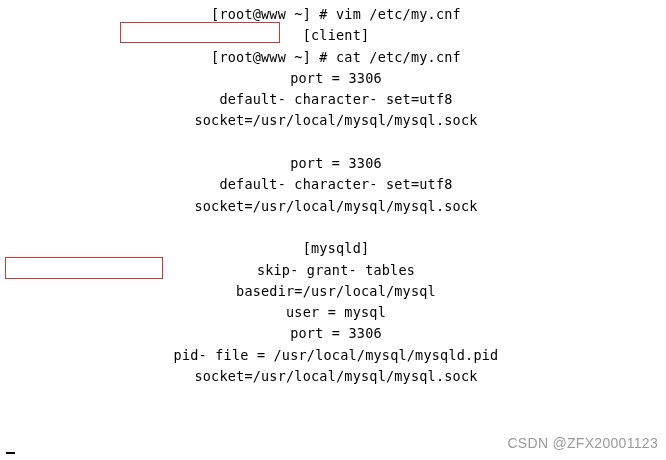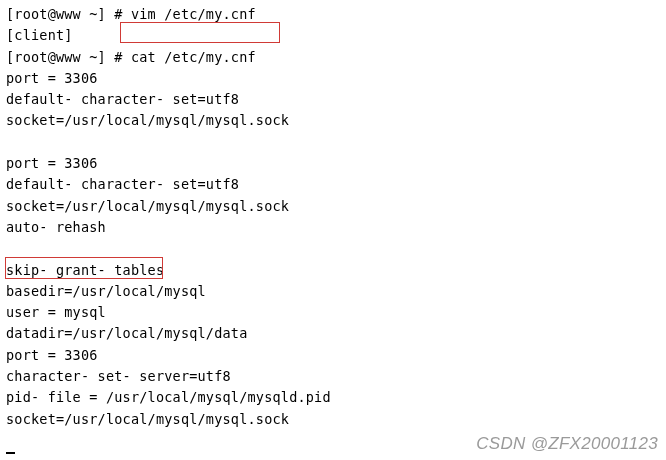--- a/index.html
+++ b/index.html
@@ -10,20 +10,21 @@
   #terminal {
     position: relative;
     width: 666px;
     height: 460px;
     background: #ffffff;
     color: #000000;
     font-family: "DejaVu Sans Mono", "Liberation Mono", monospace;
     font-size: 13.5px;
     line-height: 21.3px;
     overflow: hidden;
+    text-align: center;
   }
   .lines {
     position: absolute;
     left: 6px;
     top: 4px;
     right: 0;
   }
   .line {
     white-space: pre;
     height: 21.3px;
@@ -49,24 +50,23 @@
     left: 5px;
     top: 257px;
     width: 158px;
     height: 22px;
   }
   .watermark {
     position: absolute;
     right: 8px;
     bottom: 6px;
     font-family: "Liberation Sans", sans-serif;
-    font-size: 17px;
+    font-size: 14px;
     color: #9a9a9a;
     letter-spacing: 0.3px;
-    font-style: italic;
   }
   .cursor {
     position: absolute;
     left: 6px;
     top: 452px;
     width: 9px;
     height: 2px;
     background: #000000;
   }
 </style>
@@ -78,28 +78,26 @@
     <div class="line">[root@www ~] # vim /etc/my.cnf</div>
     <div class="line">[client]</div>
     <div class="line">[root@www ~] # cat /etc/my.cnf</div>
     <div class="line">port = 3306</div>
     <div class="line">default- character- set=utf8</div>
     <div class="line">socket=/usr/local/mysql/mysql.sock</div>
     <div class="line blank"></div>
     <div class="line">port = 3306</div>
     <div class="line">default- character- set=utf8</div>
     <div class="line">socket=/usr/local/mysql/mysql.sock</div>
-    <div class="line">auto- rehash</div>
     <div class="line blank"></div>
+    <div class="line">[mysqld]</div>
     <div class="line">skip- grant- tables</div>
     <div class="line">basedir=/usr/local/mysql</div>
     <div class="line">user = mysql</div>
-    <div class="line">datadir=/usr/local/mysql/data</div>
     <div class="line">port = 3306</div>
-    <div class="line">character- set- server=utf8</div>
     <div class="line">pid- file = /usr/local/mysql/mysqld.pid</div>
     <div class="line">socket=/usr/local/mysql/mysql.sock</div>
 
   </div>
 
   <div class="box" id="box-cat"></div>
   <div class="box" id="box-skip"></div>
 
   <div class="cursor"></div>
 

